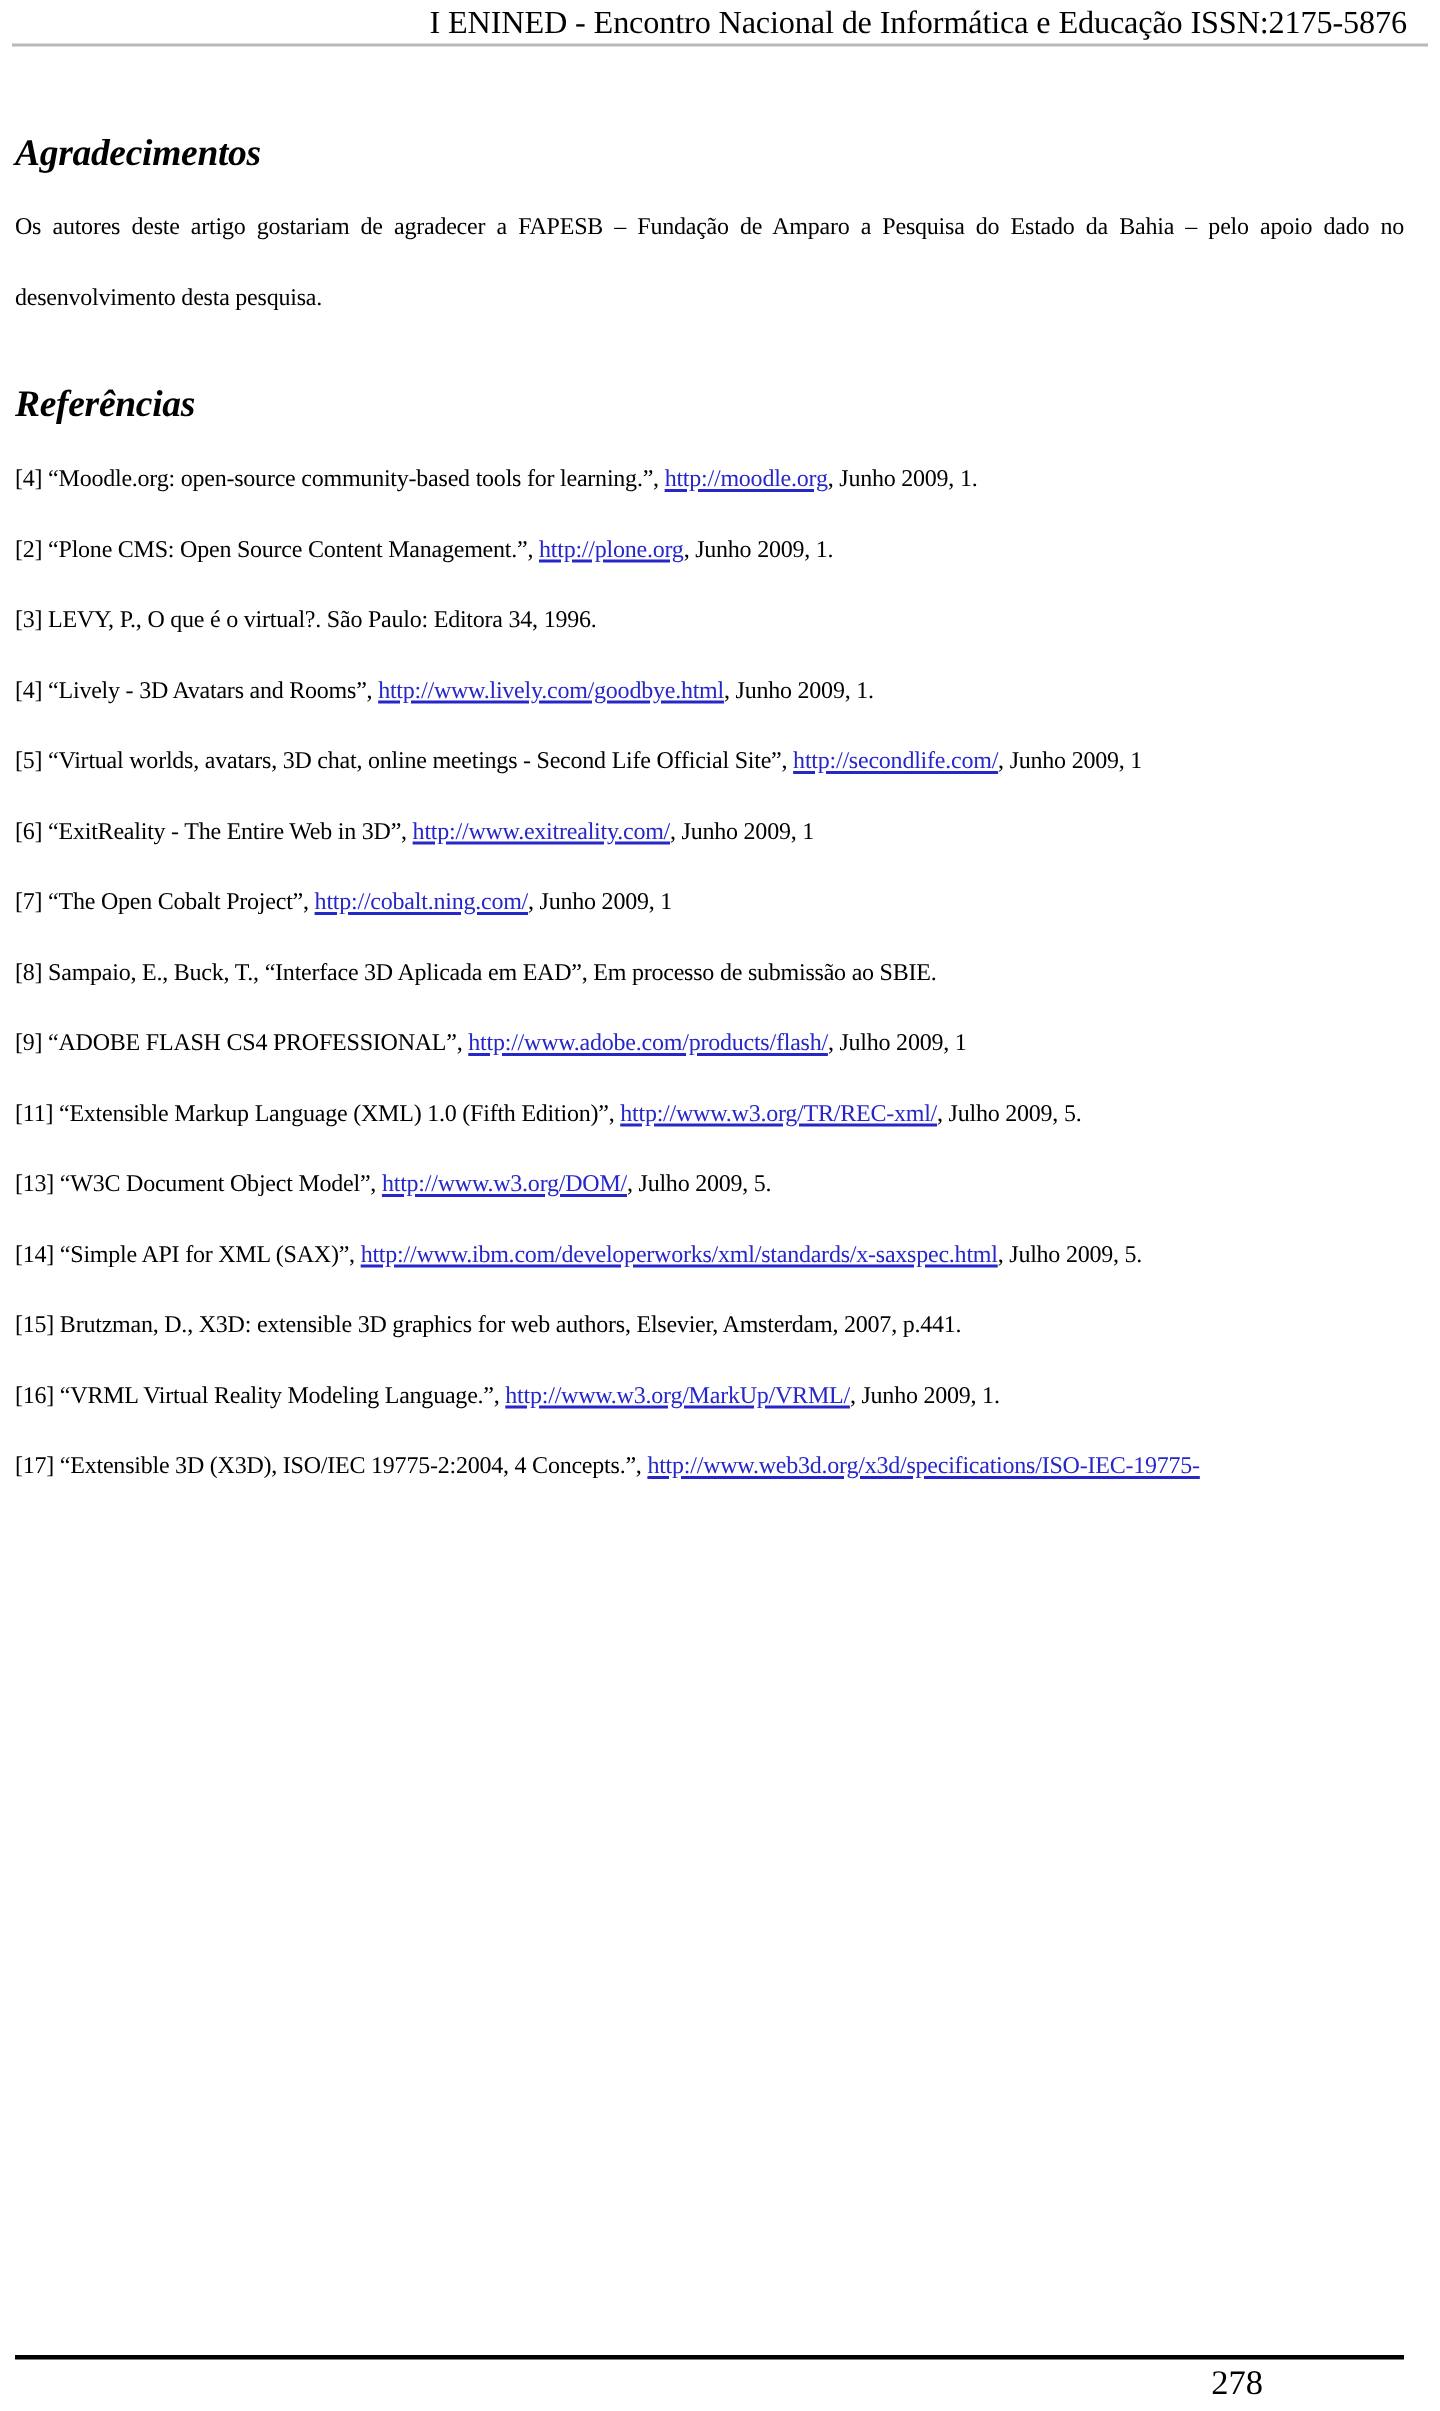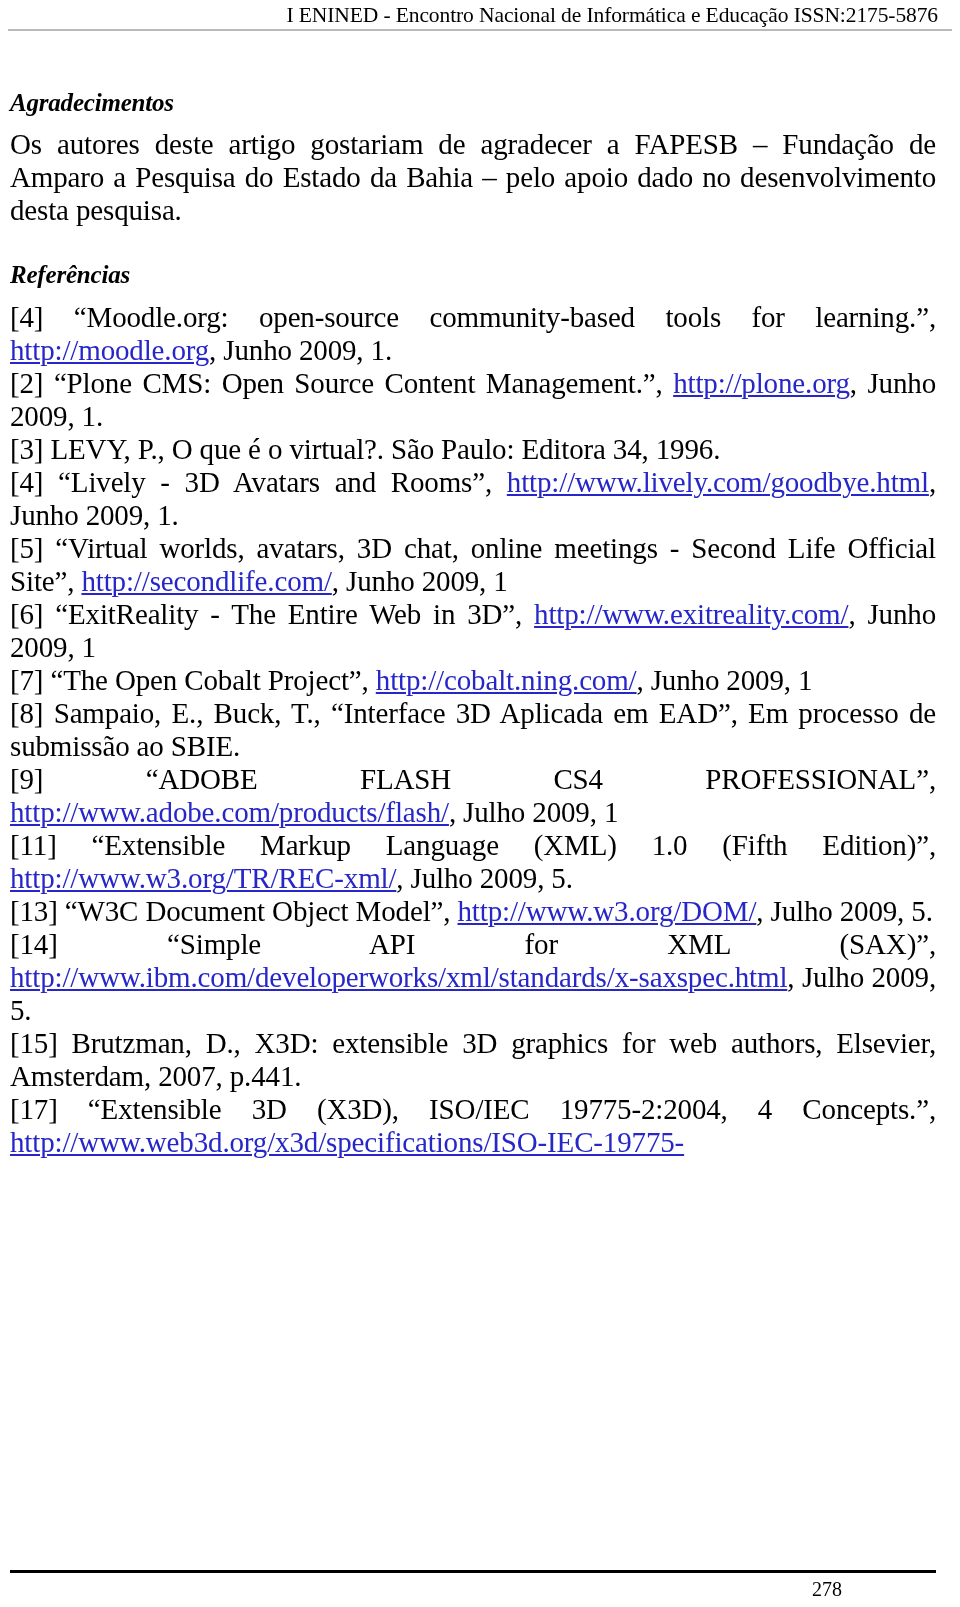--- a/index.html
+++ b/index.html
@@ -63,22 +63,22 @@
     font-size: 25px;
     font-weight: bold;
     margin: 0;
     padding: 0;
     line-height: 30px;
     letter-spacing: -0.2px;
     font-style: italic;
   }
 
   p.para {
-    font-size: 29px;
-    line-height: 33px;
+    font-size: 16px;
+    line-height: 47px;
     margin: 0;
     padding: 0;
     text-align: justify;
     text-justify: inter-word;
     letter-spacing: -0.15px;
   }
 
   .gap-ack-head  { height: 10px; }
   .gap-ack-body  { height: 33px; }
   .gap-ref-head  { height: 11px; }
@@ -97,21 +97,21 @@
     left: 10px;
     top: 1570px;
     width: 926px;
     height: 2.5px;
     background: #000000;
   }
   .page-number {
     position: absolute;
     right: 22px;
     top: 1574px;
-    font-size: 20px;
+    font-size: 23px;
     line-height: 30px;
   }
 </style>
 </head>
 <body>
 
 <div class="page">
 
   <div class="page-header">
     <span class="header-text">I ENINED - Encontro Nacional de Informática e Educação ISSN:2175-5876</span>
@@ -137,20 +137,21 @@
         <p class="para ref-item"><span>[4] “Lively - 3D Avatars and Rooms”, </span><a class="link" href="#">http://www.lively.com/goodbye.html</a><span>, Junho 2009, 1.</span></p>
         <p class="para ref-item"><span>[5] “Virtual worlds, avatars, 3D chat, online meetings - Second Life Official Site”, </span><a class="link" href="#">http://secondlife.com/</a><span>, Junho 2009, 1</span></p>
         <p class="para ref-item"><span>[6] “ExitReality - The Entire Web in 3D”, </span><a class="link" href="#">http://www.exitreality.com/</a><span>, Junho 2009, 1</span></p>
         <p class="para ref-item"><span>[7] “The Open Cobalt Project”, </span><a class="link" href="#">http://cobalt.ning.com/</a><span>, Junho 2009, 1</span></p>
         <p class="para ref-item"><span>[8] Sampaio, E., Buck, T., “Interface 3D Aplicada em EAD”, Em processo de submissão ao SBIE.</span></p>
         <p class="para ref-item"><span>[9] “ADOBE FLASH CS4 PROFESSIONAL”, </span><a class="link" href="#">http://www.adobe.com/products/flash/</a><span>, Julho 2009, 1</span></p>
         <p class="para ref-item"><span>[11] “Extensible Markup Language (XML) 1.0 (Fifth Edition)”, </span><a class="link" href="#">http://www.w3.org/TR/REC-xml/</a><span>, Julho 2009, 5.</span></p>
         <p class="para ref-item"><span>[13] “W3C Document Object Model”, </span><a class="link" href="#">http://www.w3.org/DOM/</a><span>, Julho 2009, 5.</span></p>
         <p class="para ref-item"><span>[14] “Simple API for XML (SAX)”, </span><a class="link" href="#">http://www.ibm.com/developerworks/xml/standards/x-saxspec.html</a><span>, Julho 2009, 5.</span></p>
         <p class="para ref-item"><span>[15] Brutzman, D., X3D: extensible 3D graphics for web authors, Elsevier,  Amsterdam, 2007, p.441.</span></p>
+        <p class="para ref-item"><span>[16] “VRML Virtual Reality Modeling Language.”, </span><a class="link" href="#">http://www.w3.org/MarkUp/VRML/</a><span>, Junho 2009, 1.</span></p>
         <p class="para ref-item"><span>[17] “Extensible 3D (X3D), ISO/IEC 19775-2:2004, 4 Concepts.”, </span><a class="link" href="#">http://www.web3d.org/x3d/specifications/ISO-IEC-19775-</a></p>
       </div>
 
   </div>
 
   <div class="footer-rule"></div>
   <div class="page-number">278</div>
 
 </div>
 

